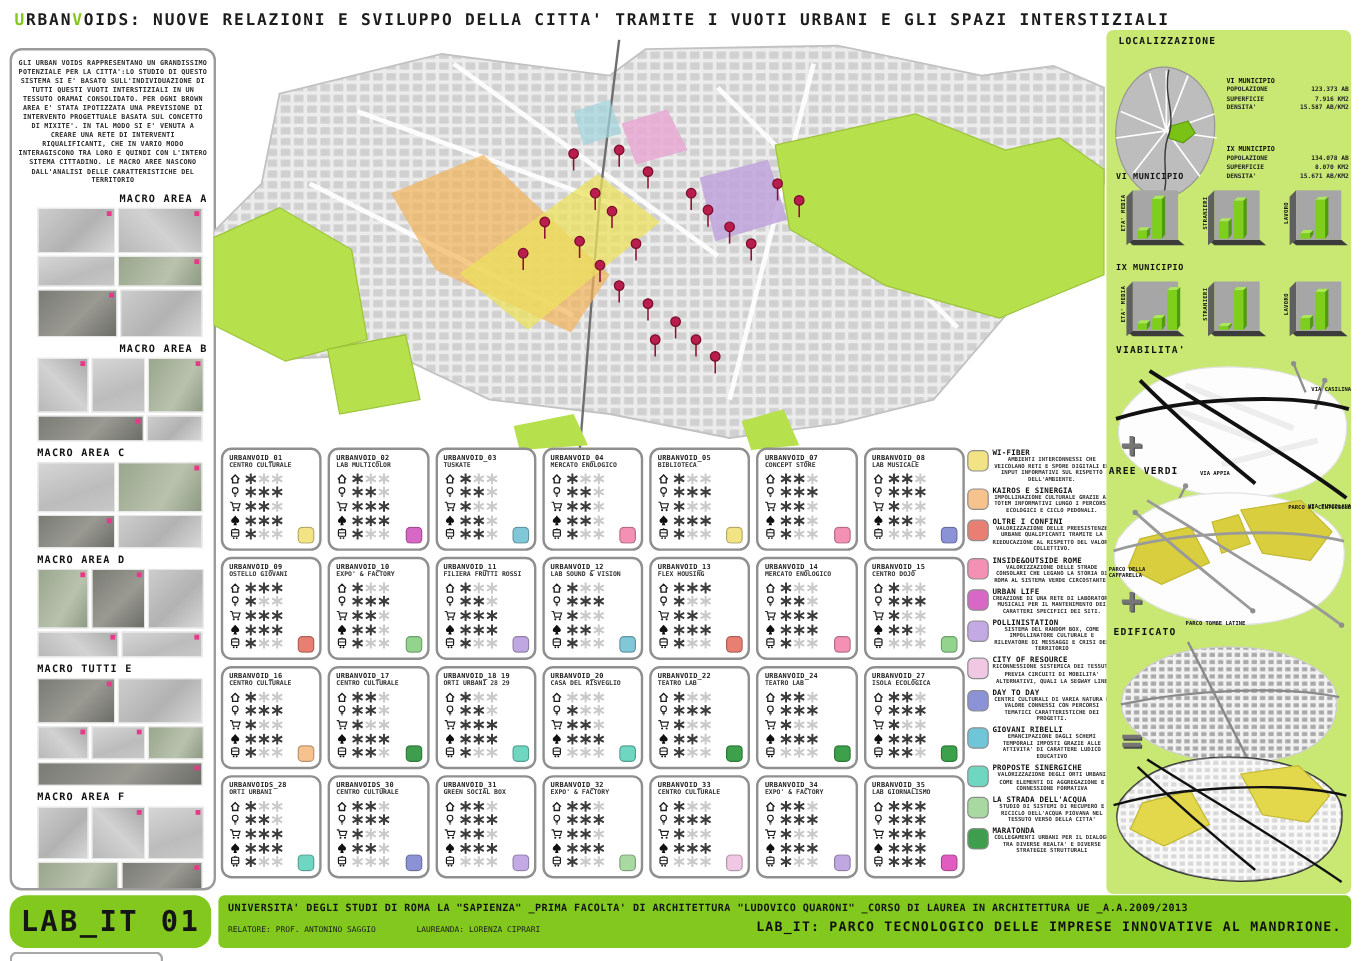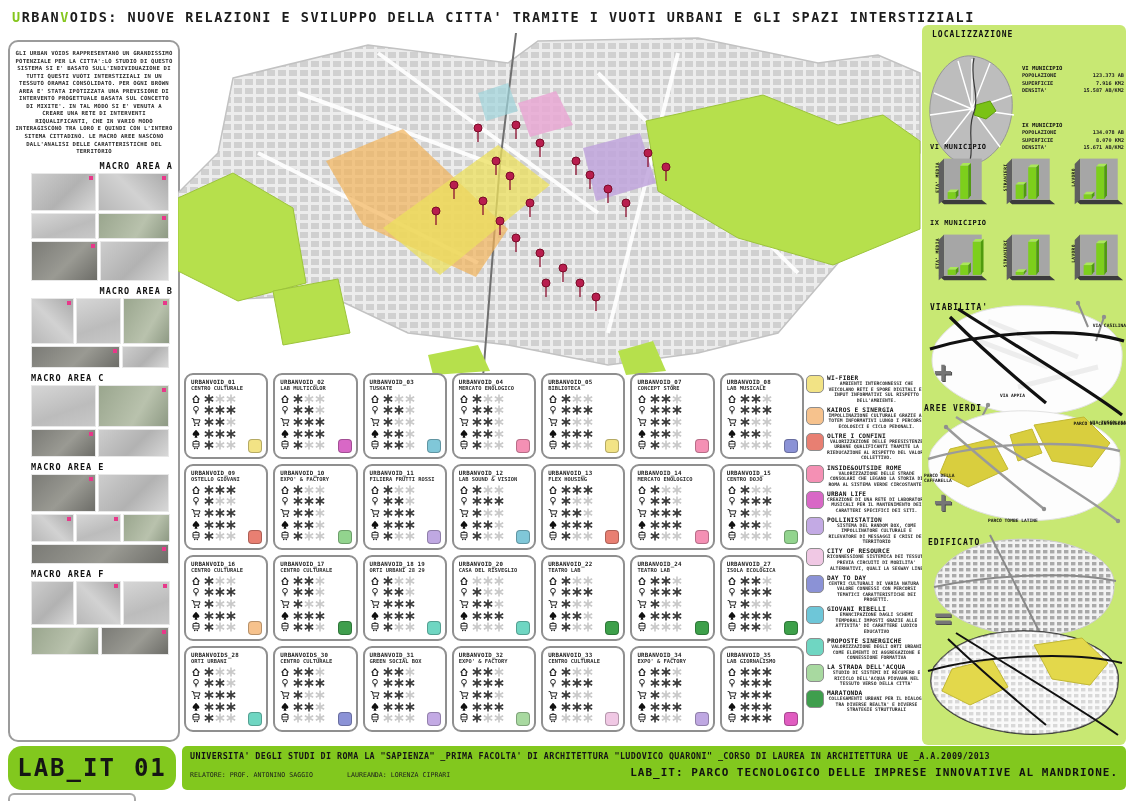--- a/index.html
+++ b/index.html
@@ -55,21 +55,21 @@
   .stats .sname { font-size:5.6px; font-weight:bold; color:#111; margin-bottom:1px; }
   .srow { display:flex; justify-content:space-between; font-size:5.2px; font-weight:bold; color:#222; line-height:1.45; }
   .grp-label { position:absolute; left:8px; font-size:7px; font-weight:bold; letter-spacing:.5px; color:#111; }
   #vi-label { top:118px; } #ix-label { top:194px; }
   .charts-row { position:absolute; left:6px; width:196px; display:flex; gap:8px; }
   #vi-charts { top:128px; } #ix-charts { top:204px; }
   .chartbox { position:relative; width:60px; height:58px; }
   .vlabel { position:absolute; left:-16px; top:22px; width:50px; transform:rotate(-90deg); transform-origin:center;
     font-size:4.6px; font-weight:bold; color:#111; text-align:center; letter-spacing:.3px; }
   .cube { position:absolute; left:8px; top:0; width:52px; height:56px; }
-  .sec-label { position:absolute; font-size:8px; font-weight:bold; letter-spacing:1px; color:#111;margin-top:16px; }
+  .sec-label { position:absolute; font-size:8px; font-weight:bold; letter-spacing:1px; color:#111; }
   #viab-label { left:8px; top:262px; }
   #verdi-label { left:2px; top:363px; }
   #edif-label { left:6px; top:497px; }
   .mini-map { position:absolute; }
   #viab-map { left:6px; top:272px; width:198px; height:128px; }
   #verdi-map { left:0px; top:374px; width:204px; height:132px; }
   #edif-map { left:8px; top:506px; width:190px; height:106px; }
   #comb-map { left:4px; top:596px; width:198px; height:122px; }
   .map-note { position:absolute; font-size:4.6px; font-weight:bold; color:#111; white-space:nowrap; }
   .op { position:absolute; font-size:30px; font-weight:bold; color:#767676; text-shadow:1px 1px 0 #4c4c4c; line-height:1; }
@@ -142,21 +142,39 @@
             <div class="photo-tile" style="width: 50%; height: 42px; background: linear-gradient(120deg, rgb(154, 166, 142), rgb(185, 194, 173) 60%, rgb(142, 154, 132));">
               <span class="pdot"></span>
             </div>
             <div class="photo-tile" style="width: 46%; height: 28px; background: linear-gradient(135deg, rgb(123, 123, 118), rgb(154, 154, 147) 55%, rgb(109, 109, 104));">
               <span class="pdot"></span>
             </div>
             <div class="photo-tile" style="width: 50%; height: 28px; background: linear-gradient(135deg, rgb(205, 205, 205), rgb(178, 178, 178) 55%, rgb(216, 216, 216));"></div>
           </div>
         </div>
         <div class="macro-block">
-          <div class="macro-label">MACRO AREA E</div>
+          <div class="macro-label">MACRO AREA D</div>
+          <div class="mosaic">
+            <div class="photo-tile" style="width: 30%; height: 50px; background: linear-gradient(120deg, rgb(154, 166, 142), rgb(185, 194, 173) 60%, rgb(142, 154, 132));">
+              <span class="pdot"></span>
+            </div>
+            <div class="photo-tile" style="width: 32%; height: 50px; background: linear-gradient(135deg, rgb(123, 123, 118), rgb(154, 154, 147) 55%, rgb(109, 109, 104));">
+              <span class="pdot"></span>
+            </div>
+            <div class="photo-tile" style="width: 33%; height: 50px; background: linear-gradient(135deg, rgb(205, 205, 205), rgb(178, 178, 178) 55%, rgb(216, 216, 216));"></div>
+            <div class="photo-tile" style="width: 48%; height: 22px; background: linear-gradient(45deg, rgb(184, 184, 184), rgb(210, 210, 210) 50%, rgb(169, 169, 169));">
+              <span class="pdot"></span>
+            </div>
+            <div class="photo-tile" style="width: 48%; height: 22px; background: linear-gradient(160deg, rgb(214, 214, 214), rgb(188, 188, 188) 60%, rgb(200, 200, 200));">
+              <span class="pdot"></span>
+            </div>
+          </div>
+        </div>
+        <div class="macro-block">
+          <div class="macro-label">MACRO TUTTI E</div>
           <div class="mosaic">
             <div class="photo-tile" style="width: 46%; height: 38px; background: linear-gradient(135deg, rgb(123, 123, 118), rgb(154, 154, 147) 55%, rgb(109, 109, 104));">
               <span class="pdot"></span>
             </div>
             <div class="photo-tile" style="width: 50%; height: 38px; background: linear-gradient(135deg, rgb(205, 205, 205), rgb(178, 178, 178) 55%, rgb(216, 216, 216));"></div>
             <div class="photo-tile" style="width: 30%; height: 28px; background: linear-gradient(45deg, rgb(184, 184, 184), rgb(210, 210, 210) 50%, rgb(169, 169, 169));">
               <span class="pdot"></span>
             </div>
             <div class="photo-tile" style="width: 32%; height: 28px; background: linear-gradient(160deg, rgb(214, 214, 214), rgb(188, 188, 188) 60%, rgb(200, 200, 200));">
               <span class="pdot"></span>

